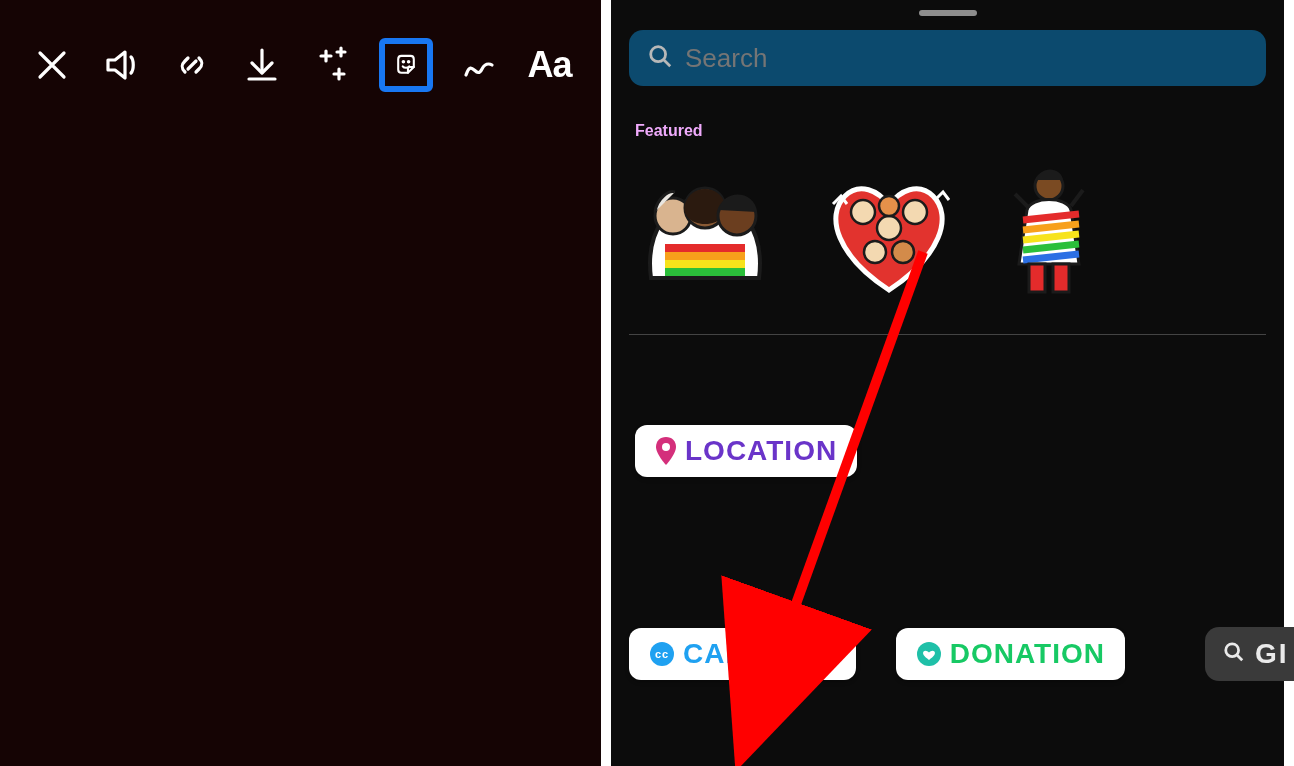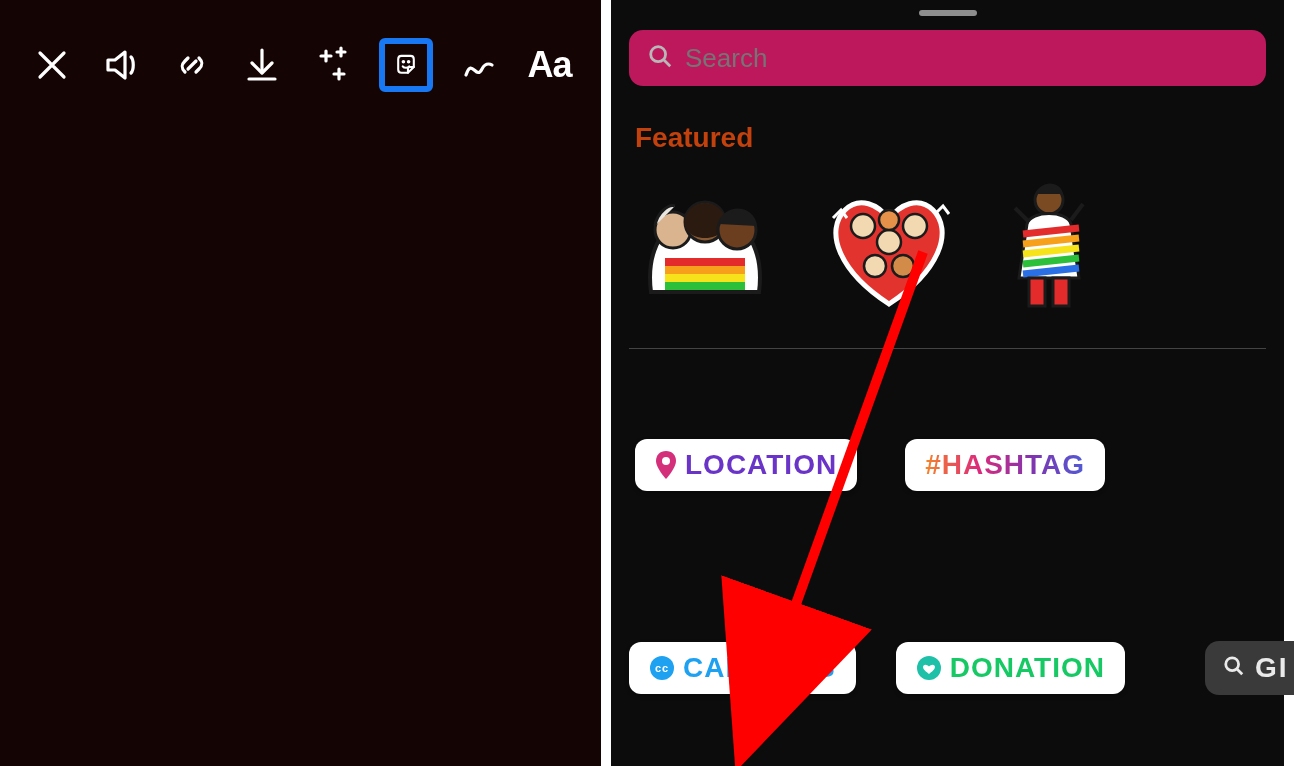--- a/index.html
+++ b/index.html
@@ -13,25 +13,25 @@
   .toolbar { display: flex; align-items: center; gap: 23px; padding: 38px 28px 0 28px; }
   .tool { width: 54px; height: 54px; display: flex; align-items: center; justify-content: center; color: #fff; cursor: pointer; }
   .tool svg { width: 40px; height: 40px; stroke: #fff; fill: none; stroke-width: 3.2; stroke-linecap: round; stroke-linejoin: round; }
   .tool.text-tool { font-weight: 800; font-size: 36px; letter-spacing: -1px; }
   .highlight { border: 6px solid #1877F2; border-radius: 6px; padding: 4px 8px; }
 
   
   .grab { width: 58px; height: 6px; border-radius: 4px; background: #8e8e8e; margin: 10px auto 14px auto; }
 
   
-  .search { display: flex; align-items: center; background: #be185d; border-radius: 14px; height: 56px; padding: 0 18px; gap: 12px; }
+  .search { display: flex; align-items: center; background: #0c4a6e; border-radius: 14px; height: 56px; padding: 0 18px; gap: 12px; }
   .search svg { width: 26px; height: 26px; stroke: #b8b8b8; fill: none; stroke-width: 3; }
   .search input { flex: 1; background: transparent; border: none; outline: none; color: #d0d0d0; font-size: 26px; }
 
-  .section-title { color: #c2410c; font-size: 28px; font-weight: 700; margin: 36px 0 20px 6px; }
+  .section-title { color: #f0abfc; font-size: 16px; font-weight: 700; margin: 36px 0 20px 6px; }
 
   .featured-row { display: flex; gap: 44px; align-items: center; overflow: hidden; padding-left: 6px; }
   .feat { width: 140px; height: 140px; display: flex; align-items: center; justify-content: center; cursor: pointer; flex-shrink: 0; }
   .feat:last-child { width: 100px; }
 
   .divider { border: none; border-top: 1px solid #444; margin: 34px 0 0 0; }
 
   .sticker-grid { display: flex; flex-wrap: wrap; gap: 42px 48px; padding: 90px 0 0 6px; }
   .pill { background: #fff; border-radius: 12px; height: 52px; display: inline-flex; align-items: center; padding: 0 20px; gap: 8px; font-size: 28px; font-weight: 700; letter-spacing: 1px; cursor: pointer; box-shadow: 0 2px 4px rgba(0,0,0,.3); font-family: "Arial Narrow", Arial, sans-serif; font-stretch: condensed; }
   .pill .ic { display: inline-flex; align-items: center; justify-content: center; }
@@ -180,23 +180,20 @@
     <div class="sticker-grid">
       <div class="pill">
         <span class="ic">
           <svg width="22" height="28" viewBox="0 0 22 28">
               <path d="M11 0C5 0 1 4 1 10c0 7 10 18 10 18s10-11 10-18C21 4 17 0 11 0z" fill="#d42f7b"></path>
               <circle cx="11" cy="10" r="4" fill="#fff"></circle>
             </svg>
         </span>
         <span class="purple">LOCATION</span>
       </div>
-      <div class="pill">
-        <span class="grad-rainbow">#HASHTAG</span>
-      </div>
     </div>
 
     <div class="row2">
       <div class="pill">
         <span class="ic">
           <svg width="26" height="26" viewBox="0 0 26 26">
               <circle cx="13" cy="13" r="12" fill="#1fa1f1"></circle>
               <text x="13" y="17" text-anchor="middle" font-size="11" font-weight="800" fill="#fff">cc</text>
             </svg>
         </span>

